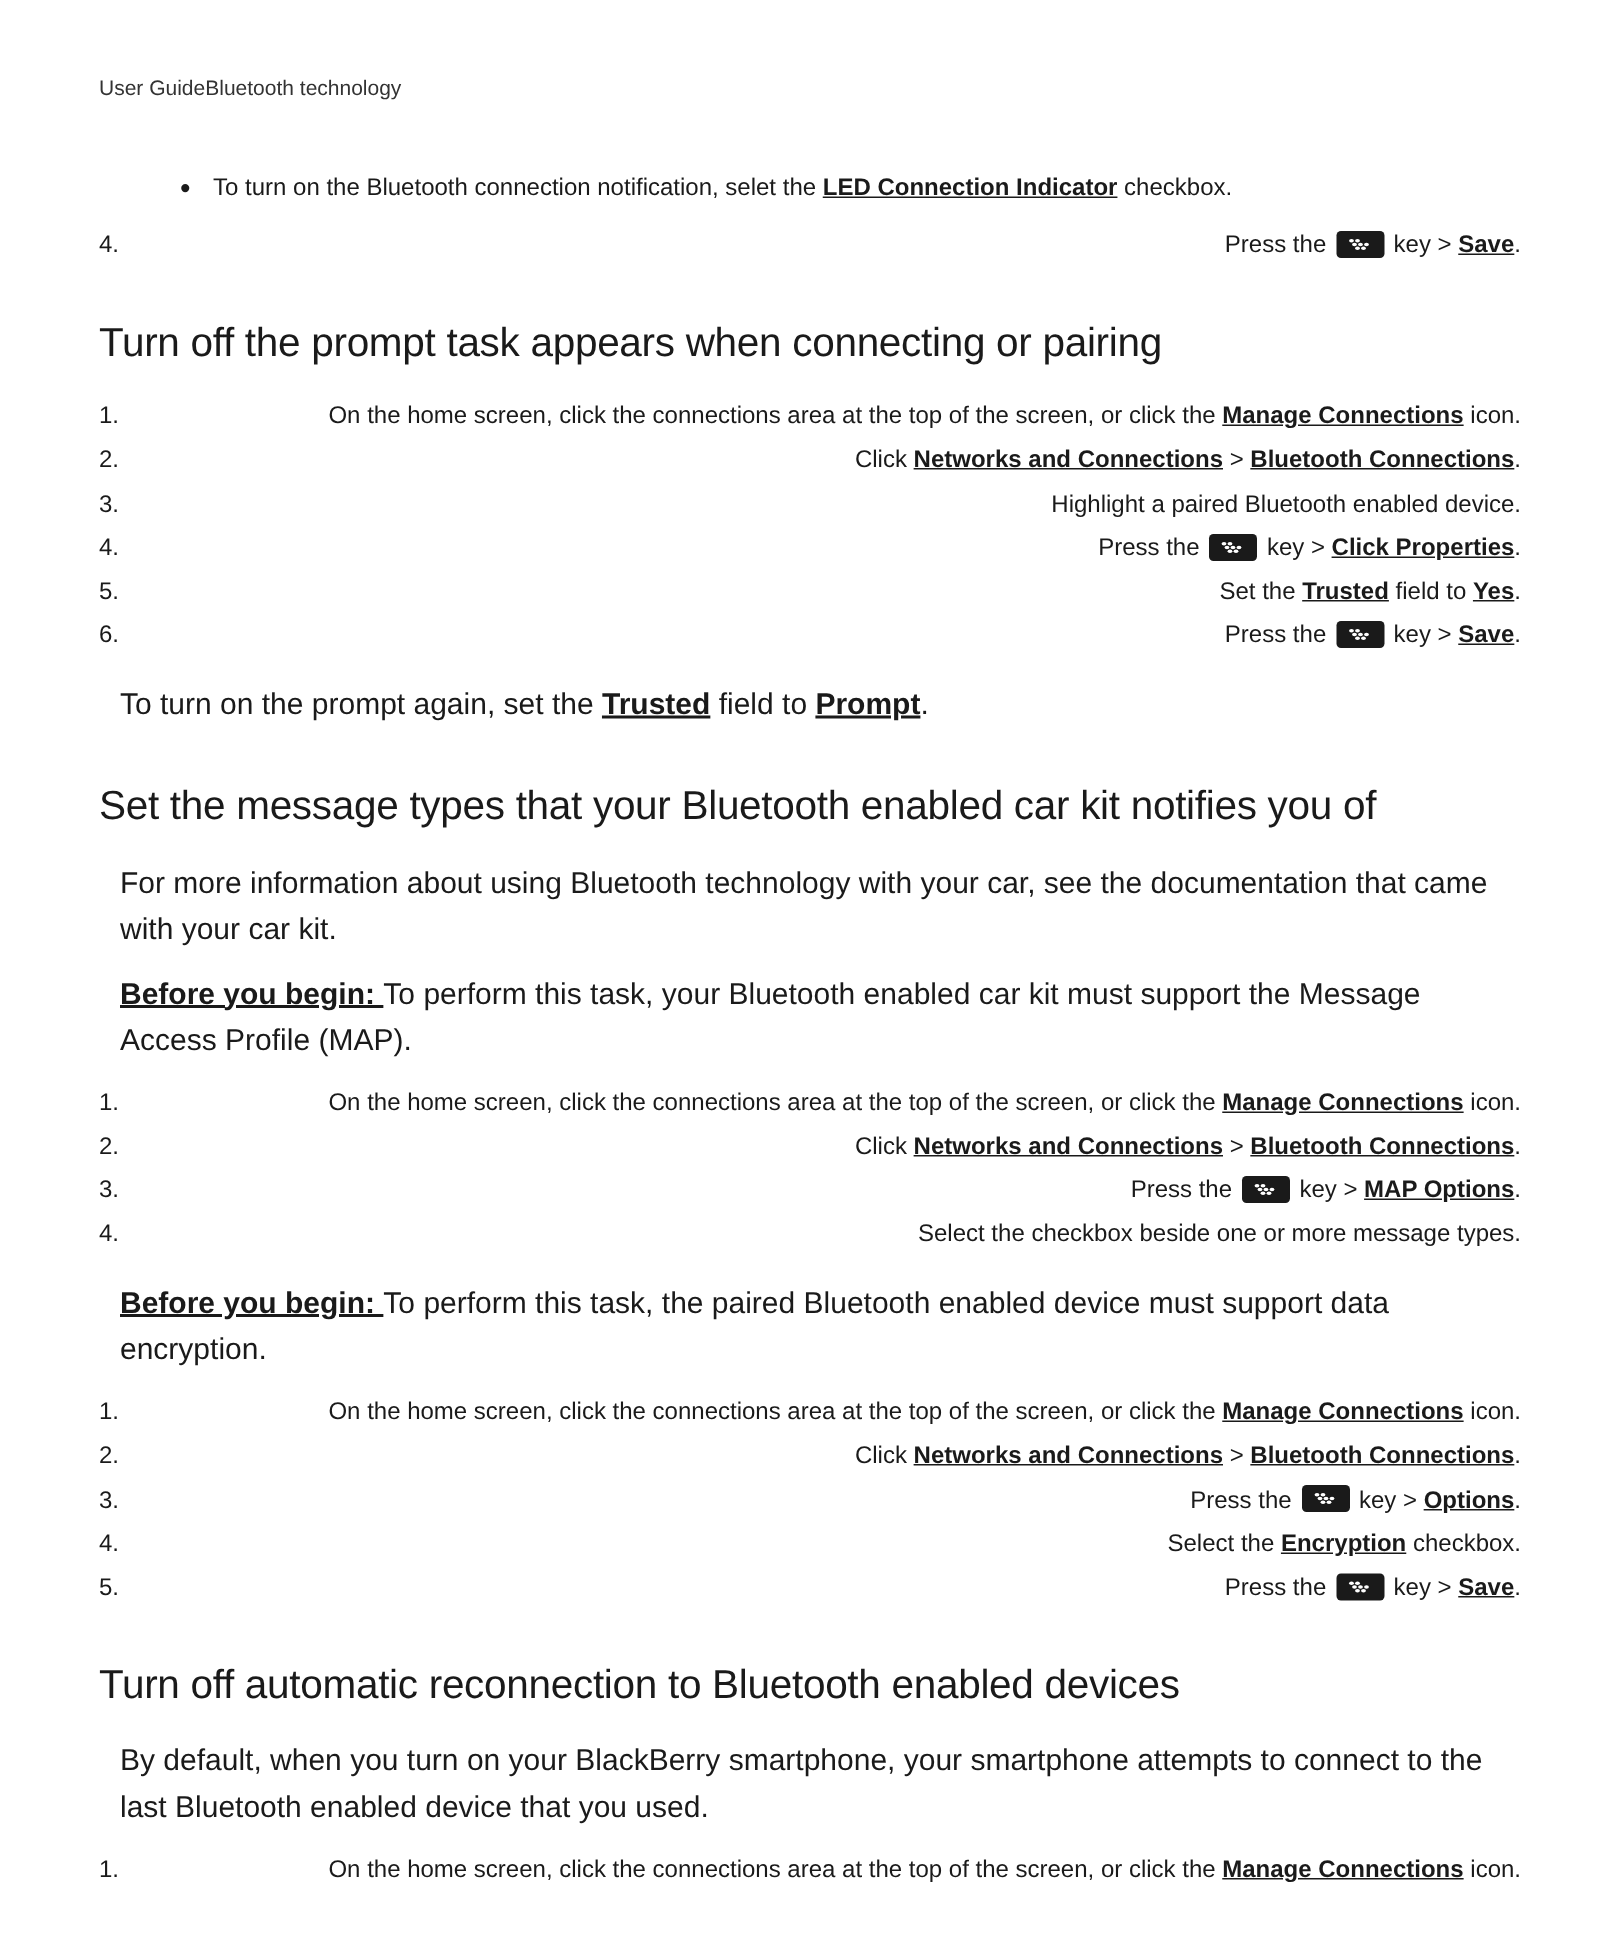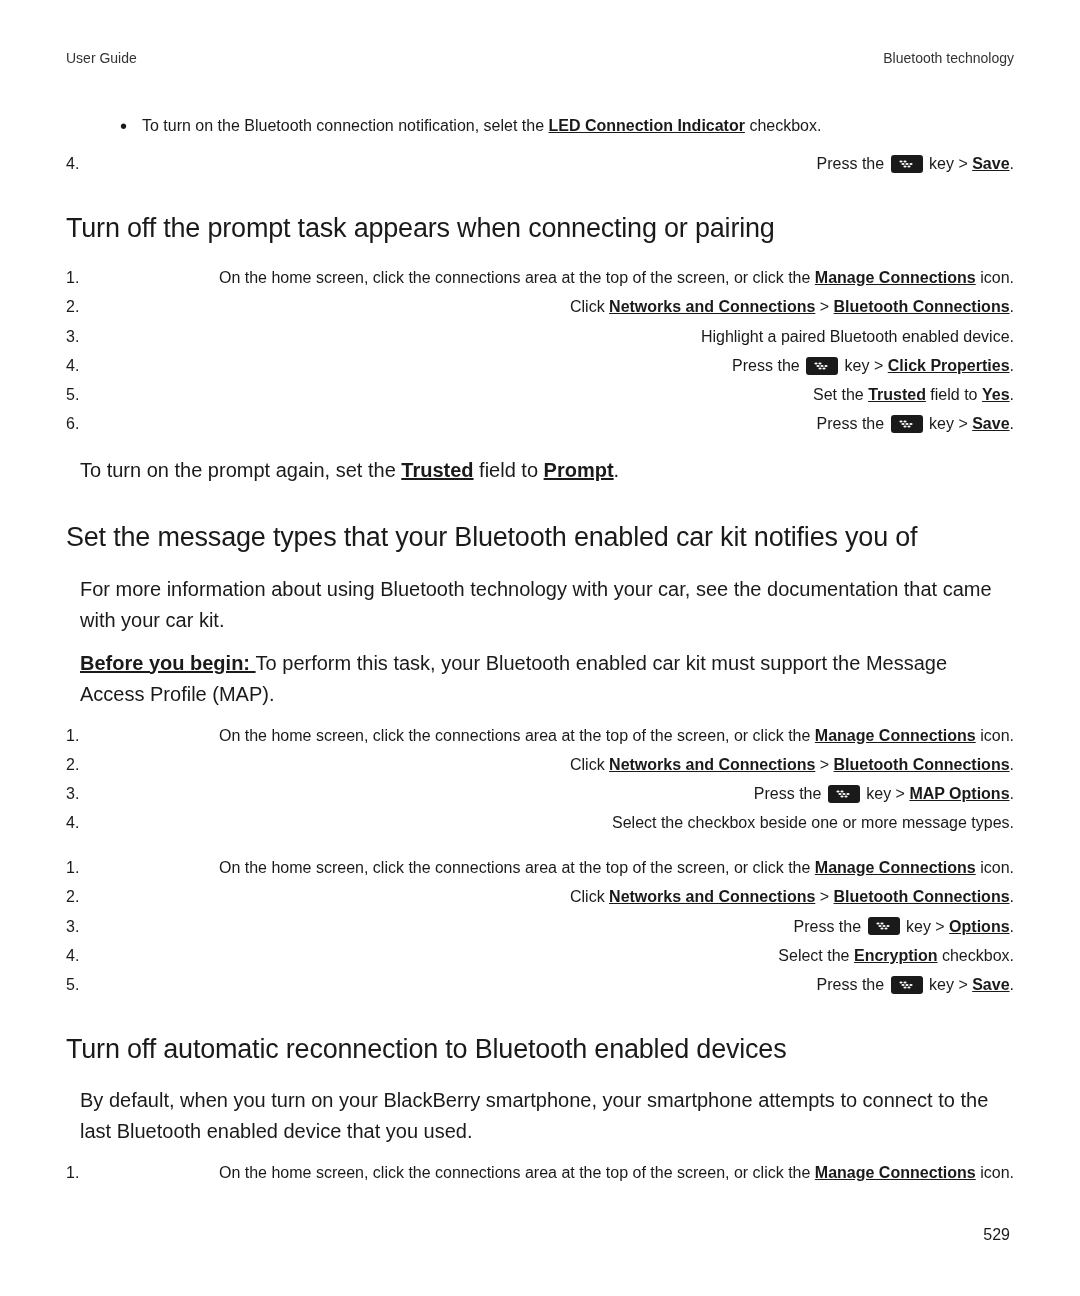--- a/index.html
+++ b/index.html
@@ -9,21 +9,21 @@
       padding: 0;
       background: #ffffff;
       color: #1a1a1a;
       width: 1080px;
     }
     .page {
       padding: 50px 66px 30px 66px;
     }
     .header {
       display: flex;
-      justify-content: space-between;
+      justify-content: flex-start;
       font-size: 14px;
       color: #333;
       margin-bottom: 48px;
     }
     .bullet-list {
       margin: 0 0 12px 0;
       padding-left: 60px;
     }
     .bullet-item {
       position: relative;
@@ -203,20 +203,21 @@
               </g>
             </svg>
           </span><span> key &gt; </span><strong>MAP Options</strong><span>.</span></span>
     </div>
     <div class="ol-item">
       <span class="ol-num">4.</span>
       <span class="ol-text">Select the checkbox beside one or more message types.</span>
     </div>
   </div>
 
+  <p class="body"><strong>Before you begin: </strong><span>To perform this task, the paired Bluetooth enabled device must support data encryption.</span></p>
   <div class="ol-list">
     <div class="ol-item">
       <span class="ol-num">1.</span>
       <span class="ol-text"><span>On the home screen, click the connections area at the top of the screen, or click the </span><strong>Manage Connections</strong><span> icon.</span></span>
     </div>
     <div class="ol-item">
       <span class="ol-num">2.</span>
       <span class="ol-text"><span>Click </span><strong>Networks and Connections</strong><span> &gt; </span><strong>Bluetooth Connections</strong><span>.</span></span>
     </div>
     <div class="ol-item">

